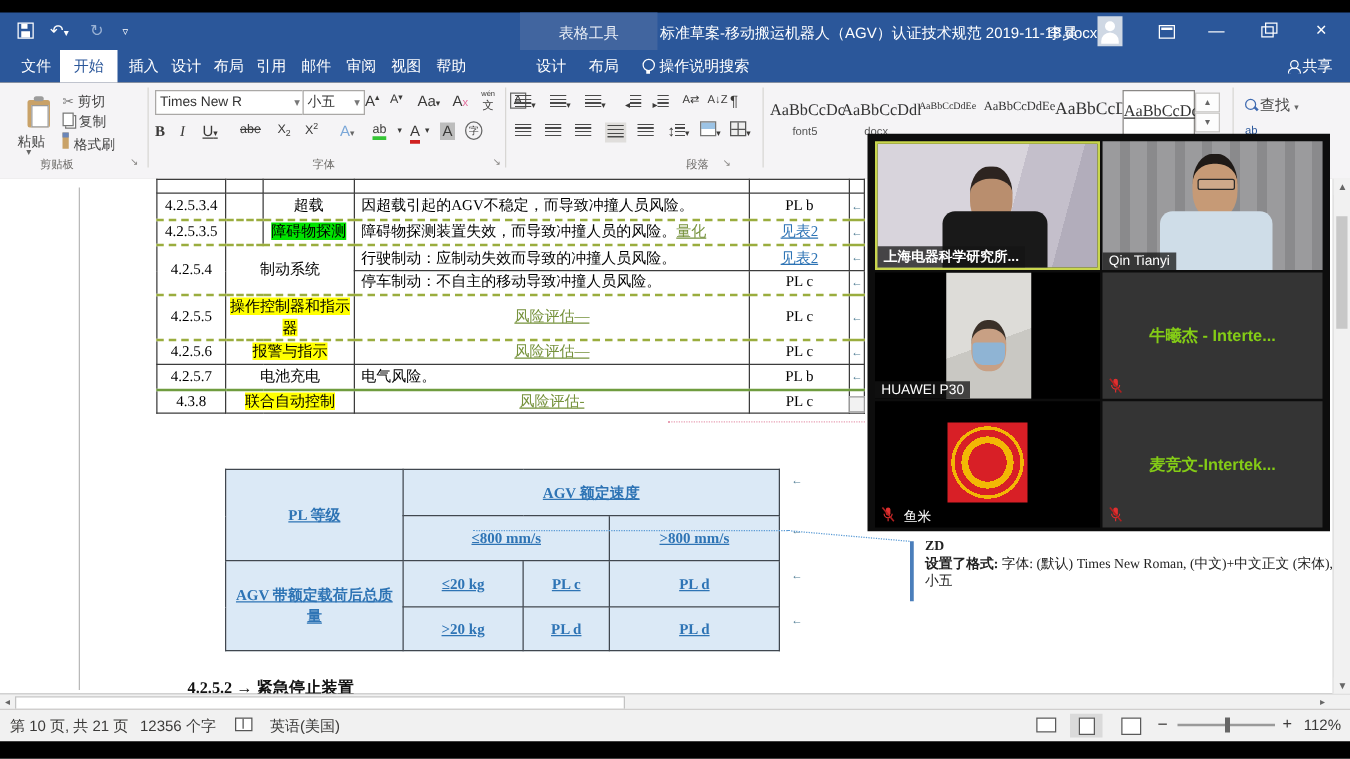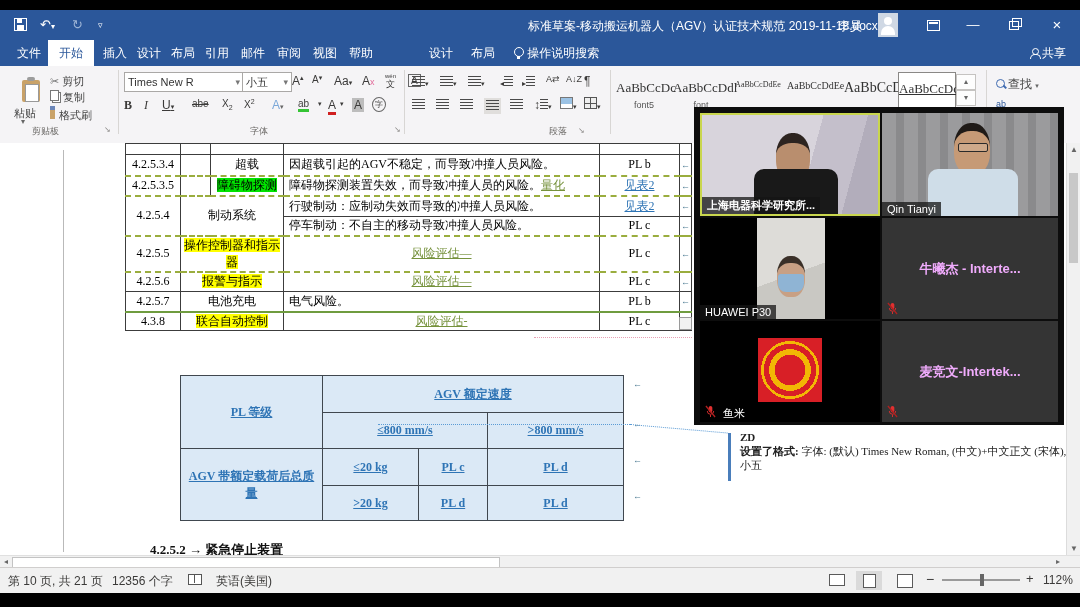--- a/index.html
+++ b/index.html
@@ -100,36 +100,39 @@
   .view-ic{position:absolute;top:3px;width:26px;height:19px;text-align:center;}
   .view-ic .pg{display:inline-block;width:11px;height:12px;border:1px solid #5a5a5a;background:#fff;margin-top:3px;}
   .view-sel{background:#dadada;}
   .zoomtrack{position:absolute;top:11px;width:78px;height:2px;background:#9a9a9a;}
   .zoomthumb{position:absolute;top:-5px;left:38px;width:4px;height:12px;background:#666;}
 
   
   .video{position:absolute;left:694px;top:107px;width:370px;height:318px;background:#0d0d0d;z-index:50;}
   .vtile{position:absolute;overflow:hidden;}
   .vname{position:absolute;left:0;bottom:0;background:rgba(20,20,20,.75);color:#fff;font-size:11px;padding:1px 5px;white-space:nowrap;}
-  .cname{position:absolute;left:0;top:0;width:100%;text-align:center;color:#f0abfc;font-size:13px;font-weight:bold;}
+  .cname{position:absolute;left:0;top:0;width:100%;text-align:center;color:#84cc16;font-size:13px;font-weight:bold;}
   .micoff{position:absolute;left:5px;bottom:4px;width:11px;height:13px;}
   .head{position:absolute;border-radius:46% 46% 42% 42%;}
   .body{position:absolute;border-radius:10px 10px 0 0;}
   .mu-logo{position:absolute;background:radial-gradient(circle at 50% 50%,#d81f26 0 34%,#f2b705 34% 46%,#d81f26 46% 58%,#f2b705 58% 64%,#d81f26 64%);}
 </style>
 </head>
 <body>
 
 <div id="root">
 
   <div class="titlebar">
     <span class="qat" style="left:14px;"><span class="save-ic"></span></span>
     <span class="qat" style="left:40px;">↶<span style="font-size:8px;">▾</span></span>
     <span class="qat grayed" style="left:72px;">↻</span>
     <span class="qat" style="left:98px;font-size:9px;">▿</span>
+    <div class="tt-block">
+      <div class="tt-label">表格工具</div>
+    </div>
     <div class="doc-title nw">标准草案-移动搬运机器人（AGV）认证技术规范 2019-11-18.docx...</div>
     <div class="user-name">李昊</div>
     <div class="avatar"></div>
     <div class="wbtn" style="left:916px;">
         <span class="ribopt-ic"></span>
       </div>
     <div class="wbtn" style="left:956px;">—</div>
     <div class="wbtn" style="left:996px;">
         <span class="restore-ic"></span>
       </div>
@@ -211,21 +214,21 @@
     <div class="glabel" style="left:512px;padding-left:37px;">段落</div>
     <div class="launch" style="left:578px;top:60px;">↘</div>
     <div class="gsep" style="left:610px;"></div>
 
     <div class="styleItem" style="left:616px;">
       <span class="sm" style="font-size:13px;">AaBbCcDc</span>
       <span class="nm">font5</span>
     </div>
     <div class="styleItem" style="left:673px;">
       <span class="sm" style="font-size:13px;">AaBbCcDdl</span>
-      <span class="nm">font</span>
+      <span class="nm">docx</span>
     </div>
     <div class="styleItem" style="left:730px;">
       <span class="sm" style="font-size:8px;">AaBbCcDdEe</span>
       <span class="nm"></span>
     </div>
     <div class="styleItem" style="left:787px;">
       <span class="sm" style="font-size:10px;">AaBbCcDdEe</span>
       <span class="nm"></span>
     </div>
     <div class="styleItem" style="left:844px;">

